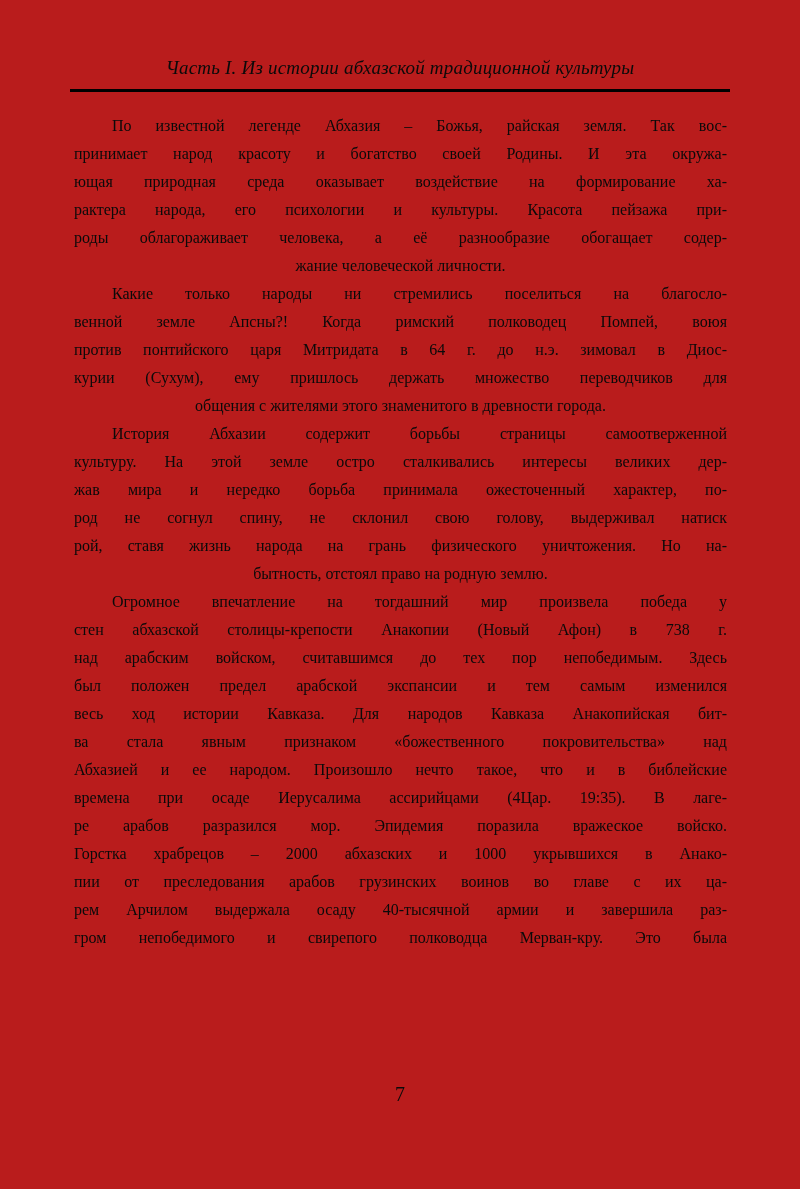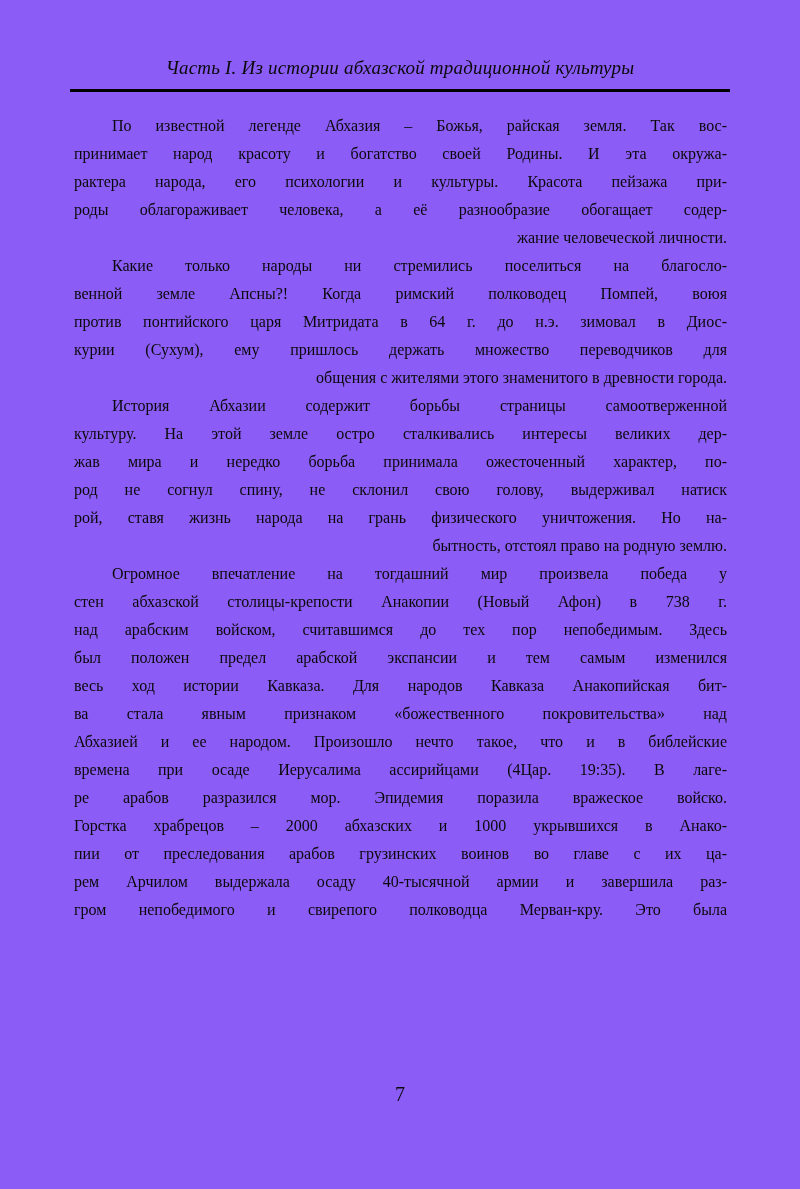--- a/index.html
+++ b/index.html
@@ -4,21 +4,21 @@
 <style>
   html, body {
     margin: 0;
     padding: 0;
     background: #ffffff;
   }
   .page {
     position: relative;
     width: 800px;
     height: 1189px;
-    background: #8b5cf6;
+    background: #b91c1c;
     color: #0a0a0a;
     font-family: "Liberation Serif", serif;
     overflow: hidden;
   }
   .running-header {
     position: absolute;
     top: 57px;
     left: 72px;
     width: 656px;
     text-align: center;
@@ -39,21 +39,21 @@
     position: absolute;
     top: 112px;
     left: 74px;
     width: 653px;
     font-size: 16px;
     line-height: 28px;
   }
   .paragraph { margin: 0; }
   .line {
     white-space: normal;
-    text-align: right;
+    text-align: center;
   }
   .line.j {
     text-align: justify;
     text-align-last: justify;
   }
   .line.first {
     padding-left: 38px;
   }
   .page-number {
     position: absolute;
@@ -67,20 +67,21 @@
 </head>
 <body>
 
 <div class="page">
   <div class="running-header">Часть I. Из истории абхазской традиционной культуры</div>
   <div class="header-rule"></div>
   <div class="text-block">
       <div class="paragraph">
         <div class="line first j">По известной легенде Абхазия – Божья, райская земля. Так вос-</div>
         <div class="line j">принимает народ красоту и богатство своей Родины. И эта окружа-</div>
+        <div class="line j">ющая природная среда оказывает воздействие на формирование ха-</div>
         <div class="line j">рактера народа, его психологии и культуры. Красота пейзажа при-</div>
         <div class="line j">роды облагораживает человека, а её разнообразие обогащает содер-</div>
         <div class="line">жание человеческой личности.</div>
       </div>
       <div class="paragraph">
         <div class="line first j">Какие только народы ни стремились поселиться на благосло-</div>
         <div class="line j">венной земле Апсны?! Когда римский полководец Помпей, воюя</div>
         <div class="line j">против понтийского царя Митридата в 64 г. до н.э. зимовал в Диос-</div>
         <div class="line j">курии (Сухум), ему пришлось держать множество переводчиков для</div>
         <div class="line">общения с жителями этого знаменитого в древности города.</div>

